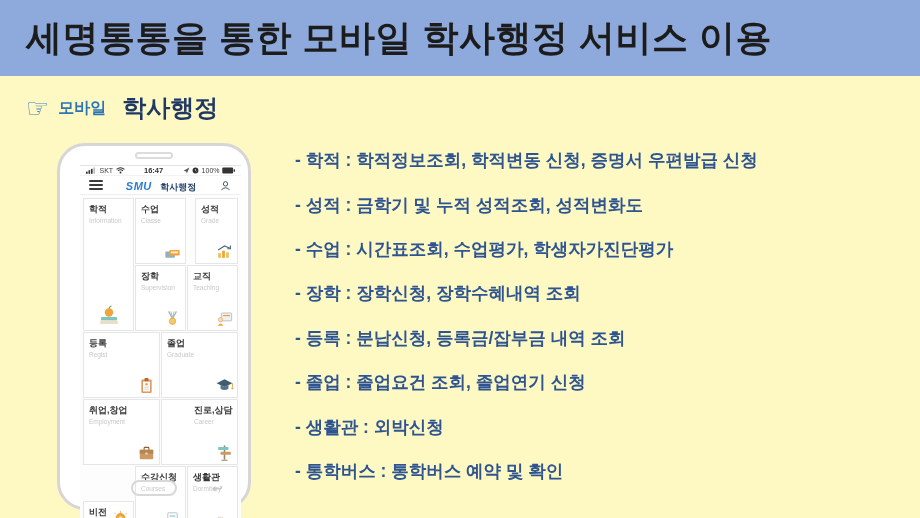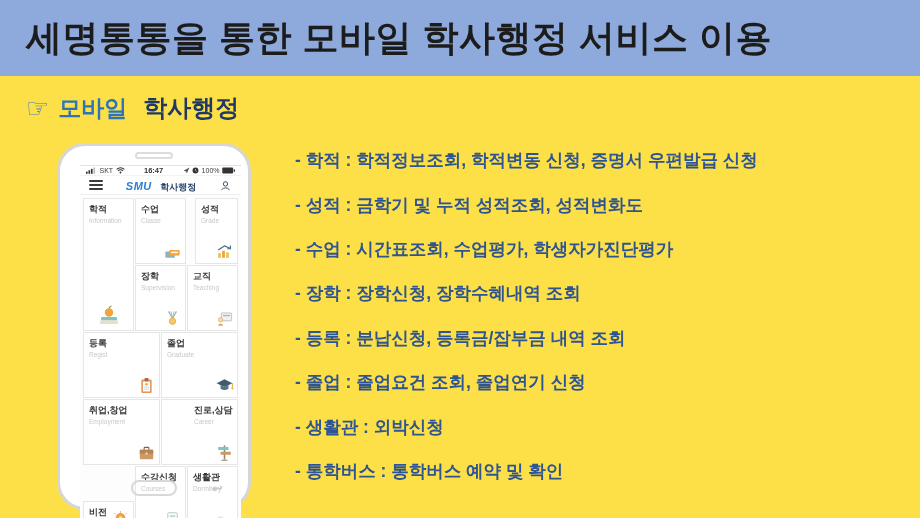--- a/index.html
+++ b/index.html
@@ -1,27 +1,27 @@
 <!DOCTYPE html>
 <html><head>
 <meta charset="utf-8">
 <style>
   * { margin:0; padding:0; box-sizing:border-box; }
   html,body { width:920px; height:518px; }
   body { font-family:"Liberation Sans","DejaVu Sans",sans-serif; background:#ffffff; position:relative; overflow:hidden; }
-  .slide { position:absolute; inset:0; background:#fde047; }
+  .slide { position:absolute; inset:0; background:#fef9c3; }
 
   
   .header { position:absolute; left:0; top:0; width:920px; height:76px; background:#8ea9db; display:flex; align-items:center; }
   .header h1 { font-size:36px; font-weight:bold; color:#1c1c1c; padding-left:26px; letter-spacing:0.5px; white-space:nowrap; }
 
   
   .subtitle { position:absolute; left:26px; top:92px; display:flex; align-items:center; gap:9px; }
   .pointer { font-size:26px; color:#4a7ebb; line-height:1; }
-  .sub-part1 { font-size:23px; font-weight:bold; color:#2e75b6; }
+  .sub-part1 { font-size:16px; font-weight:bold; color:#2e75b6; }
   .sub-part2 { font-size:24px; font-weight:bold; color:#1f3864; margin-left:7px; }
 
   
   .bullets { position:absolute; left:295px; top:138px; width:620px; }
   .bullet { height:44.4px; display:flex; align-items:center; font-size:17.5px; font-weight:bold; color:#2e5491; white-space:nowrap; }
 
   
   .phone { position:absolute; left:57px; top:143px; width:194px; height:367px; background:#ffffff; border:3px solid #d6d6d6; border-radius:28px; }
   .speaker { position:absolute; top:6px; left:50%; transform:translateX(-50%); width:38px; height:7px; border:2px solid #dcdcdc; border-radius:4px; }
   .screen { position:absolute; top:19px; left:20px; right:7px; height:297px; border:1px solid #e3e3e3; border-left:none; border-right:none; background:#fff; display:flex; flex-direction:column; }

